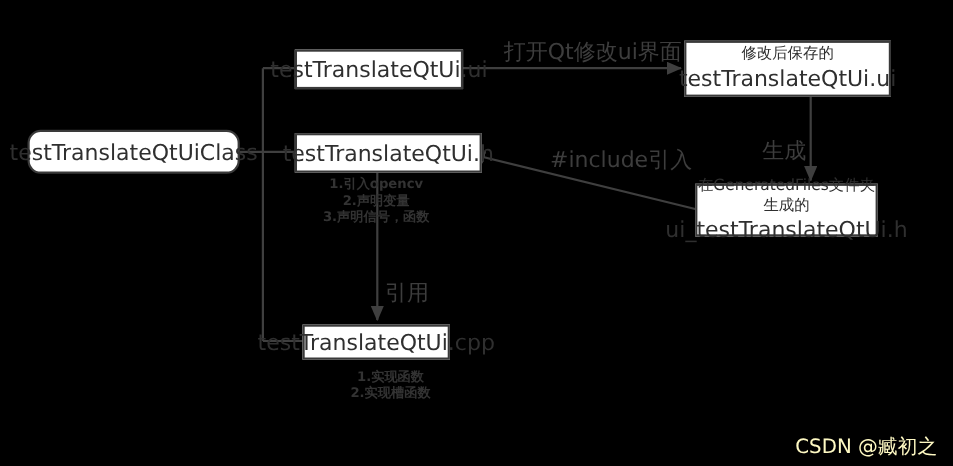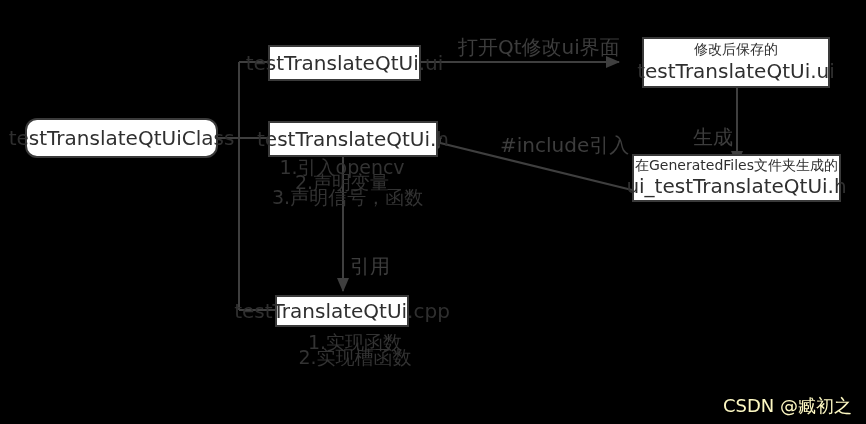--- a/index.html
+++ b/index.html
@@ -39,24 +39,25 @@
   .node .t-cn { font-size: 14px; }
   .edge-label {
     position: absolute;
     color: #3d3d3d;
     font-size: 20px;
     white-space: nowrap;
   }
   .note {
     position: absolute;
     color: #333333;
-    font-size: 19px;
+    font-size: 12px;
     line-height: 15px;
     text-align: center;
     white-space: nowrap;
+    font-weight: bold;
   }
   .note div { white-space: nowrap; }
   .watermark {
     position: absolute;
     right: 14px;
     bottom: 6px;
     color: #fef9c3;
     font-size: 18px;
     white-space: nowrap;
   }
@@ -98,26 +99,26 @@
   </div>
 
   <div class="node" style="left:268px; top:121px; width:170px; height:36px;">
     <span class="t-en">testTranslateQtUi.h</span>
   </div>
 
   <div class="node" style="left:275px; top:295px; width:134px; height:32px;">
     <span class="t-en">testTranslateQtUi.cpp</span>
   </div>
 
-  <div class="node" style="left:622px; top:37px; width:188px; height:51px;margin-left:20px;">
+  <div class="node" style="left:622px; top:37px; width:188px; height:51px;">
     <span class="t-cn">修改后保存的</span>
     <span class="t-en">testTranslateQtUi.ui</span>
   </div>
 
-  <div class="node" style="left:632px; top:154px; width:209px; height:48px;">
+  <div class="node" style="left:632px; top:167px; width:166px; height:48px;">
     <span class="t-cn">在GeneratedFiles文件夹生成的</span>
     <span class="t-en">ui_testTranslateQtUi.h</span>
   </div>
 
   <div class="edge-label" style="left:458px; top:34px;">打开Qt修改ui界面</div>
 
   <div class="edge-label" style="left:693px; top:124px;">生成</div>
 
   <div class="edge-label" style="left:500px; top:132px;">#include引入</div>
 

